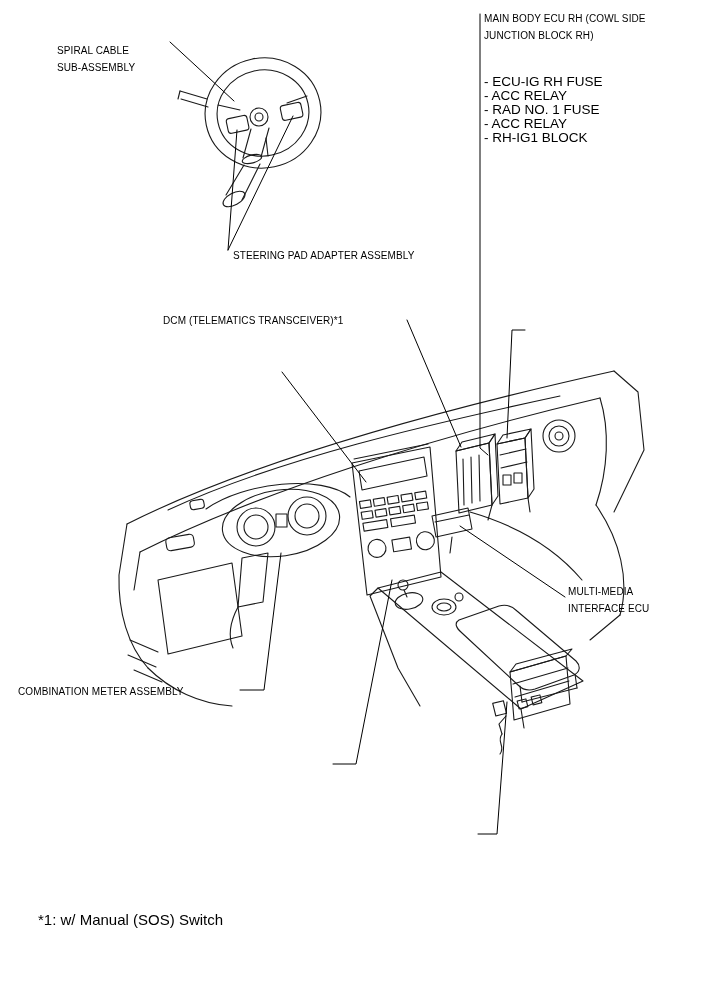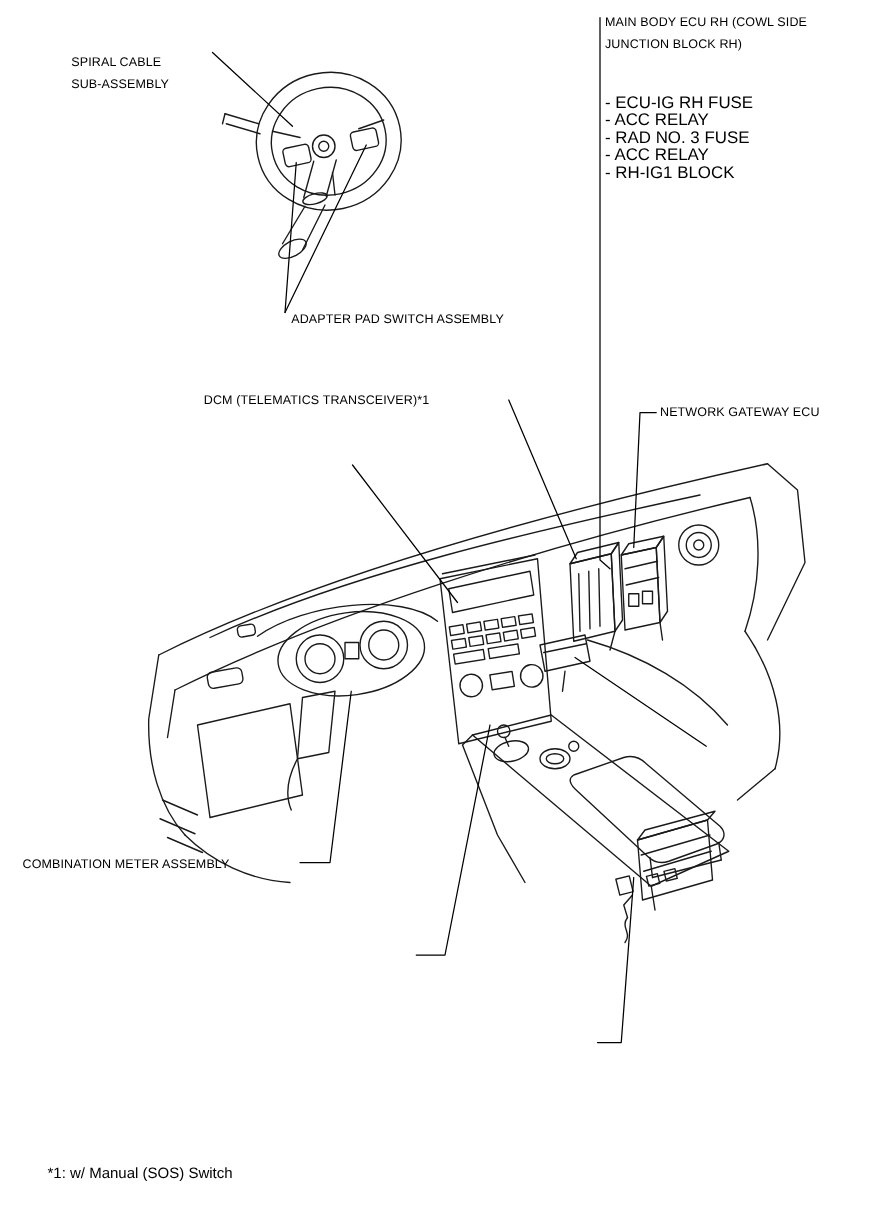--- a/index.html
+++ b/index.html
@@ -22,21 +22,21 @@
   .fuse-list{
     position:absolute;
     left:484px;top:75px;
     display:flex;flex-direction:column;
   }
   .fuse-item{
     font-size:13.5px;line-height:14px;color:#000;white-space:pre;
   }
   .footnote{
     position:absolute;left:38px;top:911px;
-    font-size:12px;color:#000;white-space:pre;margin-top:20px;
+    font-size:15px;color:#000;white-space:pre;
   }
   svg *{fill:none;stroke:#1a1a1a;stroke-width:1.1;stroke-linecap:round;stroke-linejoin:round;}
   svg .leader{stroke:#000;stroke-width:1;}
 </style>
 </head>
 <body>
 
 <div class="page">
 
   <svg class="art" width="713" height="982" viewBox="0 0 713 982">
@@ -198,32 +198,33 @@
 
   <div class="lbl" style="left:57px;top:42px">SPIRAL CABLE
 SUB-ASSEMBLY</div>
 
   <div class="lbl" style="left:484px;top:10px">MAIN BODY ECU RH (COWL SIDE
 JUNCTION BLOCK RH)</div>
 
   <div class="fuse-list">
     <div class="fuse-item">- ECU-IG RH FUSE</div>
     <div class="fuse-item">- ACC RELAY</div>
-    <div class="fuse-item">- RAD NO. 3 FUSE</div>
+    <div class="fuse-item">- RAD NO. 1 FUSE</div>
     <div class="fuse-item">- ACC RELAY</div>
     <div class="fuse-item">- RH-IG1 BLOCK</div>
   </div>
 
-  <div class="lbl" style="left:233px;top:247px">ADAPTER PAD SWITCH ASSEMBLY</div>
+  <div class="lbl" style="left:233px;top:247px">STEERING PAD ADAPTER ASSEMBLY</div>
 
   <div class="lbl" style="left:163px;top:312px">DCM (TELEMATICS TRANSCEIVER)*1</div>
 
-  <div class="lbl" style="left:528px;top:322px">NETWORK GATEWAY ECU</div>
-
-
+
+
+  <div class="lbl" style="left:568px;top:583px">MULTI-MEDIA
+INTERFACE ECU</div>
 
   <div class="lbl" style="left:18px;top:683px">COMBINATION METER ASSEMBLY</div>
 
 
 
   <div class="footnote">*1: w/ Manual (SOS) Switch</div>
 
 </div>
 
 </body></html>

